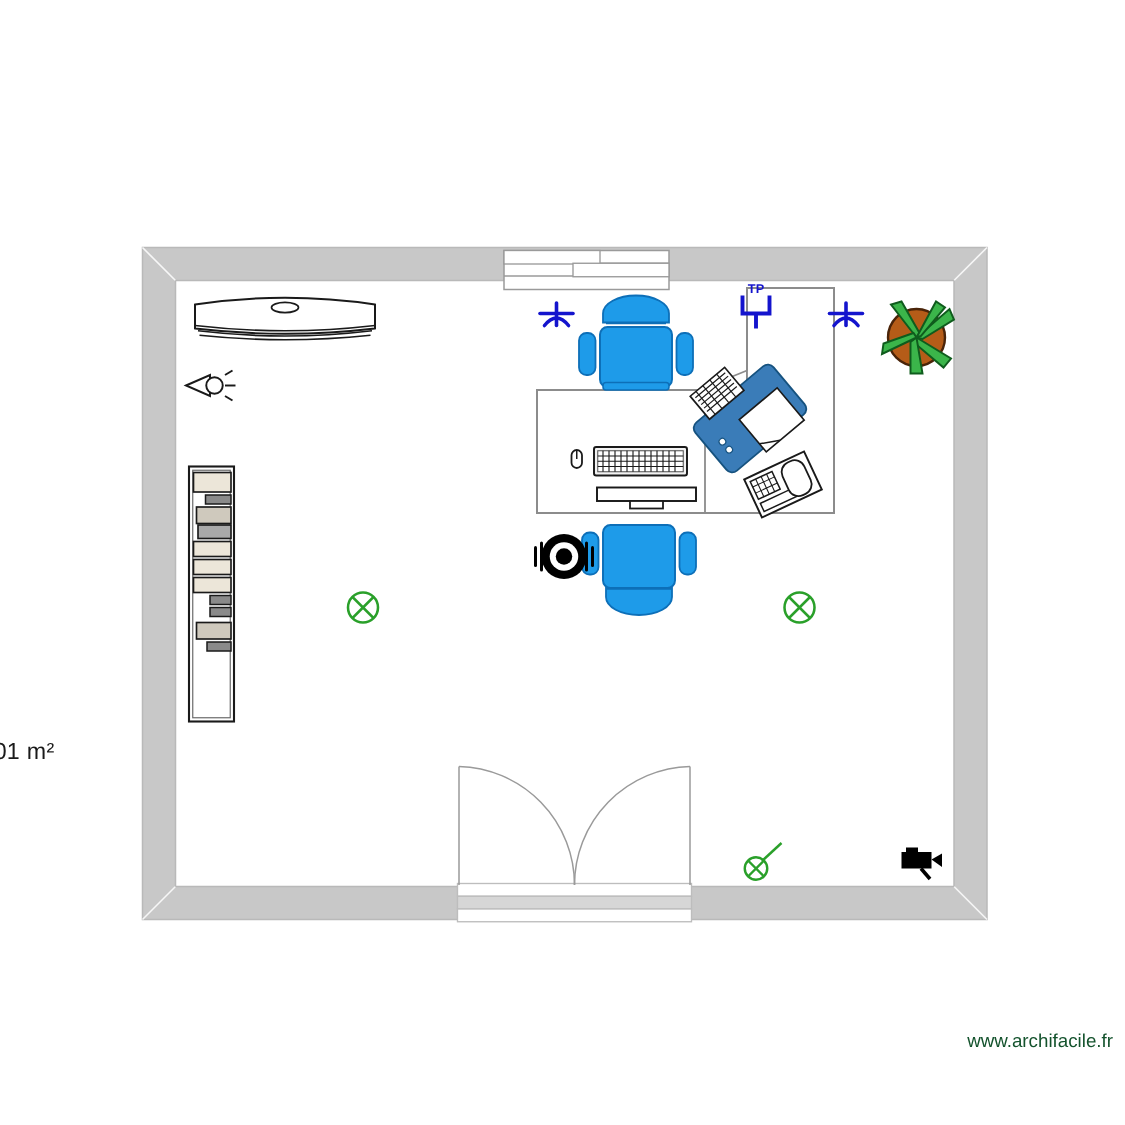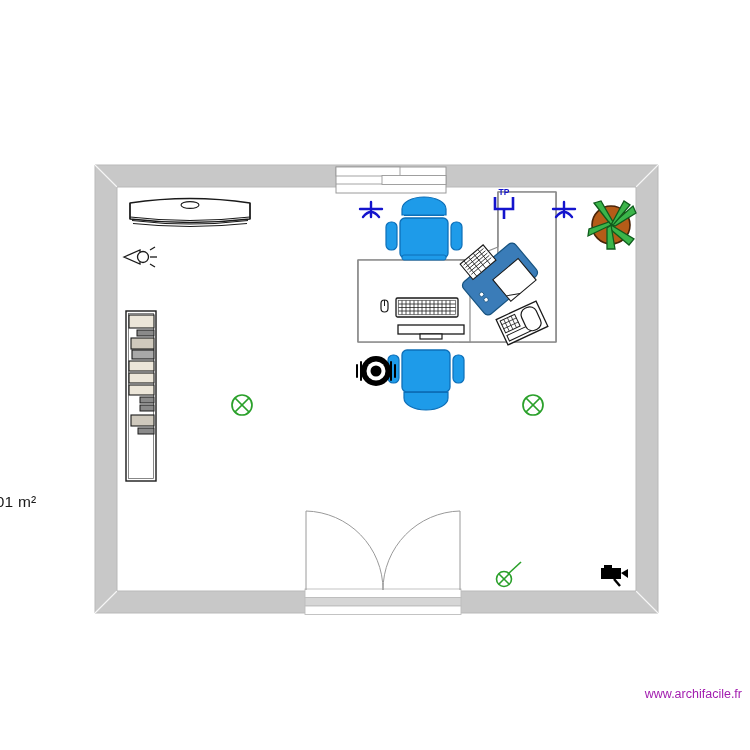--- a/index.html
+++ b/index.html
@@ -34,21 +34,21 @@
     letter-spacing: 0.2px;
   }
   #area-label .shift { position: relative; left: -370px; }
 
   
   #watermark {
     position: absolute;
     right: 8px;
     top: 670px;
     font-size: 12.5px;
-    color: #a21caf;
+    color: #14532d;
     font-family: "Liberation Sans", sans-serif;
   }
 </style>
 </head>
 <body>
 
 <div id="canvas">
 
   <svg id="plan-svg" width="750" height="750" viewBox="0 0 750 750">
 

